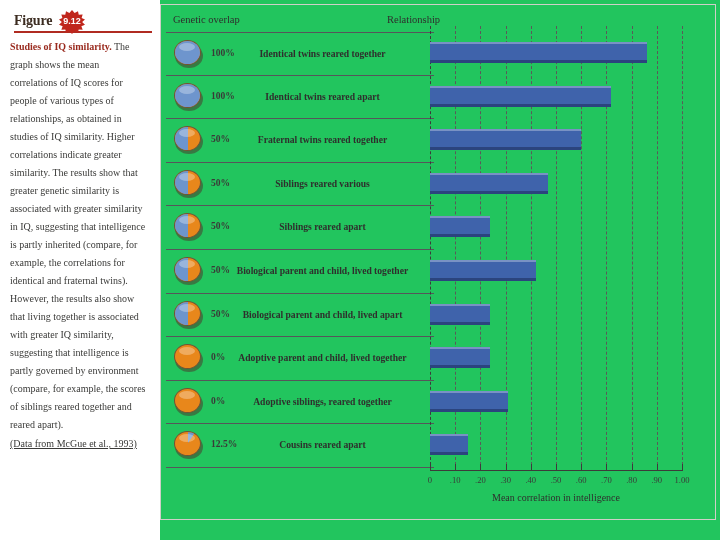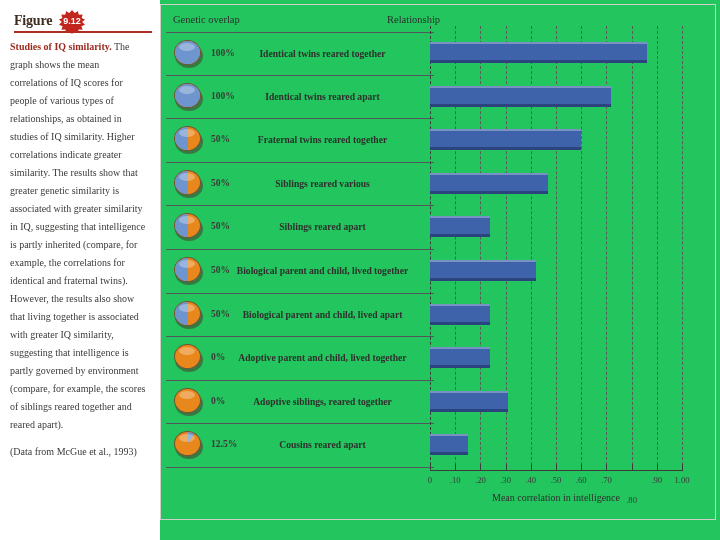--- a/index.html
+++ b/index.html
@@ -87,21 +87,22 @@
     line-height: 18px;
     color: #3a3a38;
     text-align: left;
   }
   #caption-body .lead {
     font-weight: bold;
     color: #9a2b1f;
   }
   #caption-source {
     display: block;
-    margin-top: 9px;
+    margin-top: 1px;
+    text-decoration: underline;
   }
 
   
   #figure-panel {
     position: absolute;
     left: 160px; top: 0;
     width: 560px; height: 540px;
     background: #22c55e;
   }
   #panel-frame {
@@ -471,21 +472,21 @@
         <div class="tick-label" style="left: 345.6px;">.30</div>
         <div class="tick" style="left: 370.8px;"></div>
         <div class="tick-label" style="left: 370.8px;">.40</div>
         <div class="tick" style="left: 396px;"></div>
         <div class="tick-label" style="left: 396px;">.50</div>
         <div class="tick" style="left: 421.2px;"></div>
         <div class="tick-label" style="left: 421.2px;">.60</div>
         <div class="tick" style="left: 446.4px;"></div>
         <div class="tick-label" style="left: 446.4px;">.70</div>
         <div class="tick" style="left: 471.6px;"></div>
-        <div class="tick-label" style="left: 471.6px; margin-top: 20px;">.80</div>
+        <div class="tick-label" style="left: 471.6px;">.80</div>
         <div class="tick" style="left: 496.8px;"></div>
         <div class="tick-label" style="left: 496.8px;">.90</div>
         <div class="tick" style="left: 522px;"></div>
         <div class="tick-label" style="left: 522px;">1.00</div>
       </div>
     <div id="axis-title">Mean correlation in intelligence</div>
   </div>
 
 </div>
 

